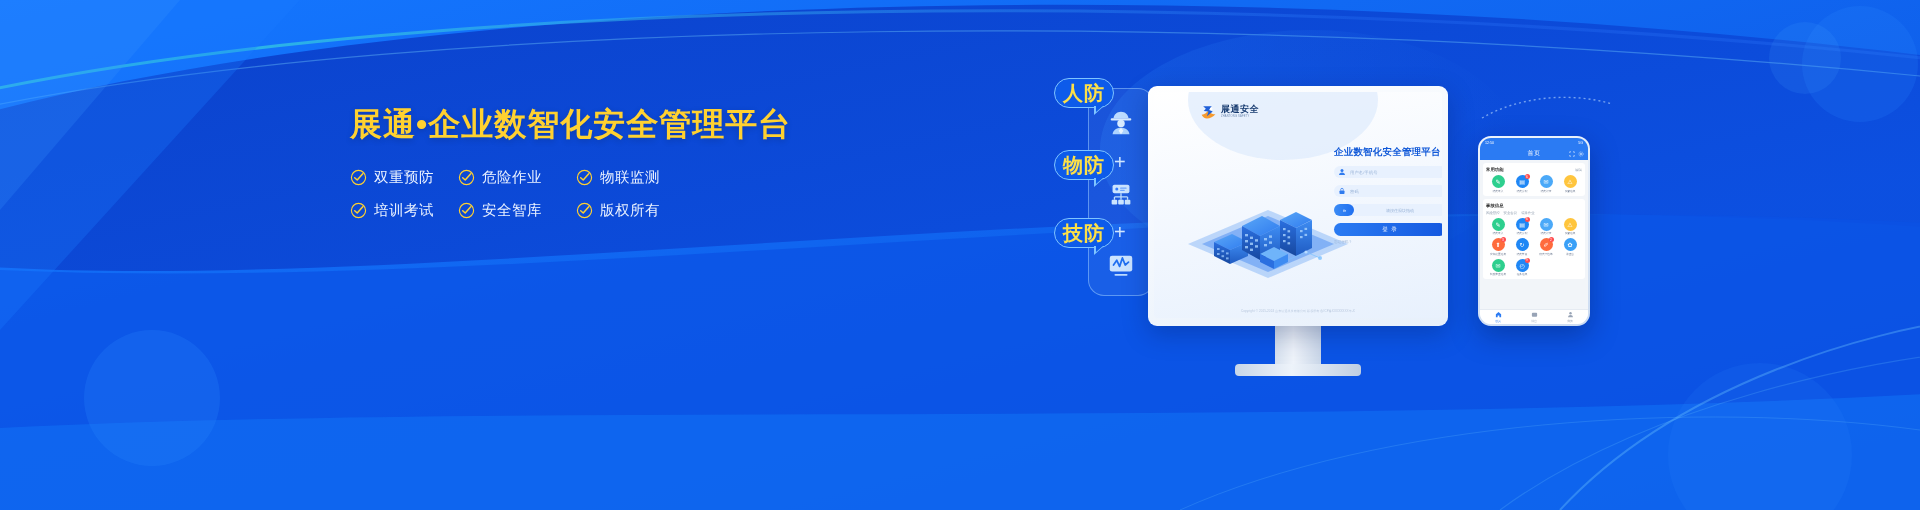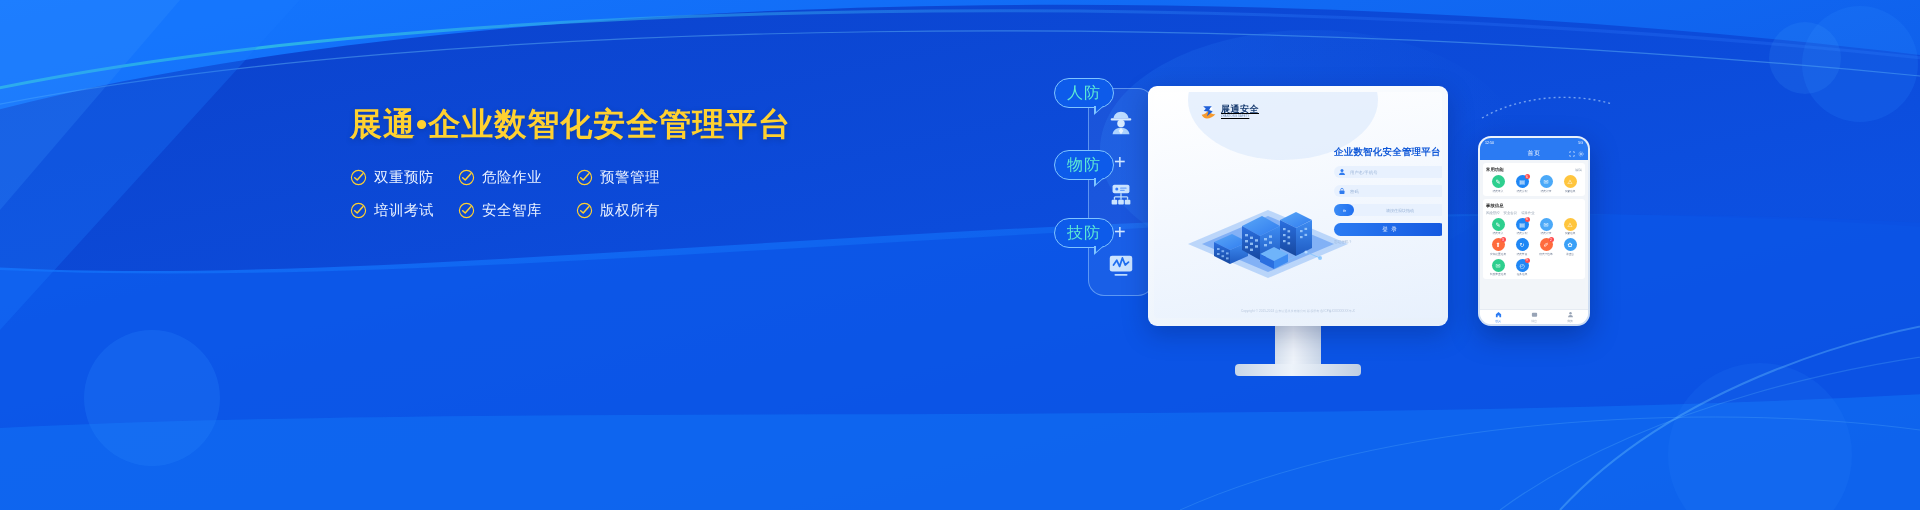--- a/index.html
+++ b/index.html
@@ -54,21 +54,21 @@
   .pillar-icon {
     position:absolute; left:14px; width:38px; height:34px;
     display:flex; align-items:center; justify-content:center;
   }
   .plus { position:absolute; left:26px; font-size:20px; color:#cfe6ff; font-weight:300; line-height:1; }
 
   .bubble {
     position:absolute; width:60px; height:30px; border-radius:15px;
     border:1.5px solid #7fc4ff; background:#0d5bea;
     display:flex; align-items:center; justify-content:center;
-    font-size:16px; color:#5eead4; letter-spacing:1px; white-space:nowrap;
+    font-size:20px; color:#fde047; letter-spacing:1px; white-space:nowrap;font-weight:bold;
   }
   .bubble::after{
     content:""; position:absolute; right:9px; bottom:-8px;
     width:0;height:0;border-left:10px solid #7fc4ff;border-bottom:9px solid transparent;
   }
   .bubble::before{
     content:""; position:absolute; right:10px; bottom:-5px; z-index:1;
     width:0;height:0;border-left:7px solid #0d5bea;border-bottom:6px solid transparent;
   }
 
@@ -87,21 +87,21 @@
   .mon-stand {
     position:absolute; left:50%; transform:translateX(-50%); top:238px;
     width:46px; height:42px;
     background:linear-gradient(90deg,#d5e0ee,#eef3fa 40%,#c9d6e8);
   }
   .mon-base {
     position:absolute; left:50%; transform:translateX(-50%); top:278px;
     width:126px; height:12px; border-radius:4px;
     background:linear-gradient(90deg,#c8d6e8,#edf3fa 45%,#bfcee2);
   }
-  .mon-logo { position:absolute; left:46px; top:12px; display:flex; align-items:center; gap:4px;text-decoration:underline; }
+  .mon-logo { position:absolute; left:46px; top:12px; display:flex; align-items:center; gap:4px; }
   .mon-logo-mark { width:17px; height:16px; }
   .mon-logo-txt { display:flex; flex-direction:column; line-height:1; }
   .mon-logo-cn { font-size:9px; font-weight:bold; color:#15396e; letter-spacing:.5px; }
   .mon-logo-en { font-size:2.6px; color:#6b86ad; letter-spacing:.2px; margin-top:1.5px; }
 
   .mon-arc {
     position:absolute; left:34px; top:-52px; width:190px; height:120px;
     border-radius:50%; background:rgba(220,234,252,.65);
   }
   .login-panel { position:absolute; left:180px; top:54px; width:112px; }
@@ -253,21 +253,21 @@
           <circle cx="12" cy="12" r="10" fill="none" stroke="#ffd130" stroke-width="1.6"></circle>
           <path d="M6.6 12.3 L10.2 15.6 L18 6.6" fill="none" stroke="#ffd130" stroke-width="2.1" stroke-linecap="round" stroke-linejoin="round"></path>
         </svg>
         <span class="lbl">危险作业</span>
       </div>
       <div class="feat">
         <svg class="check" viewBox="0 0 24 24">
           <circle cx="12" cy="12" r="10" fill="none" stroke="#ffd130" stroke-width="1.6"></circle>
           <path d="M6.6 12.3 L10.2 15.6 L18 6.6" fill="none" stroke="#ffd130" stroke-width="2.1" stroke-linecap="round" stroke-linejoin="round"></path>
         </svg>
-        <span class="lbl">预警管理</span>
+        <span class="lbl">物联监测</span>
       </div>
       <div class="feat">
         <svg class="check" viewBox="0 0 24 24">
           <circle cx="12" cy="12" r="10" fill="none" stroke="#ffd130" stroke-width="1.6"></circle>
           <path d="M6.6 12.3 L10.2 15.6 L18 6.6" fill="none" stroke="#ffd130" stroke-width="2.1" stroke-linecap="round" stroke-linejoin="round"></path>
         </svg>
         <span class="lbl">培训考试</span>
       </div>
       <div class="feat">
         <svg class="check" viewBox="0 0 24 24">

